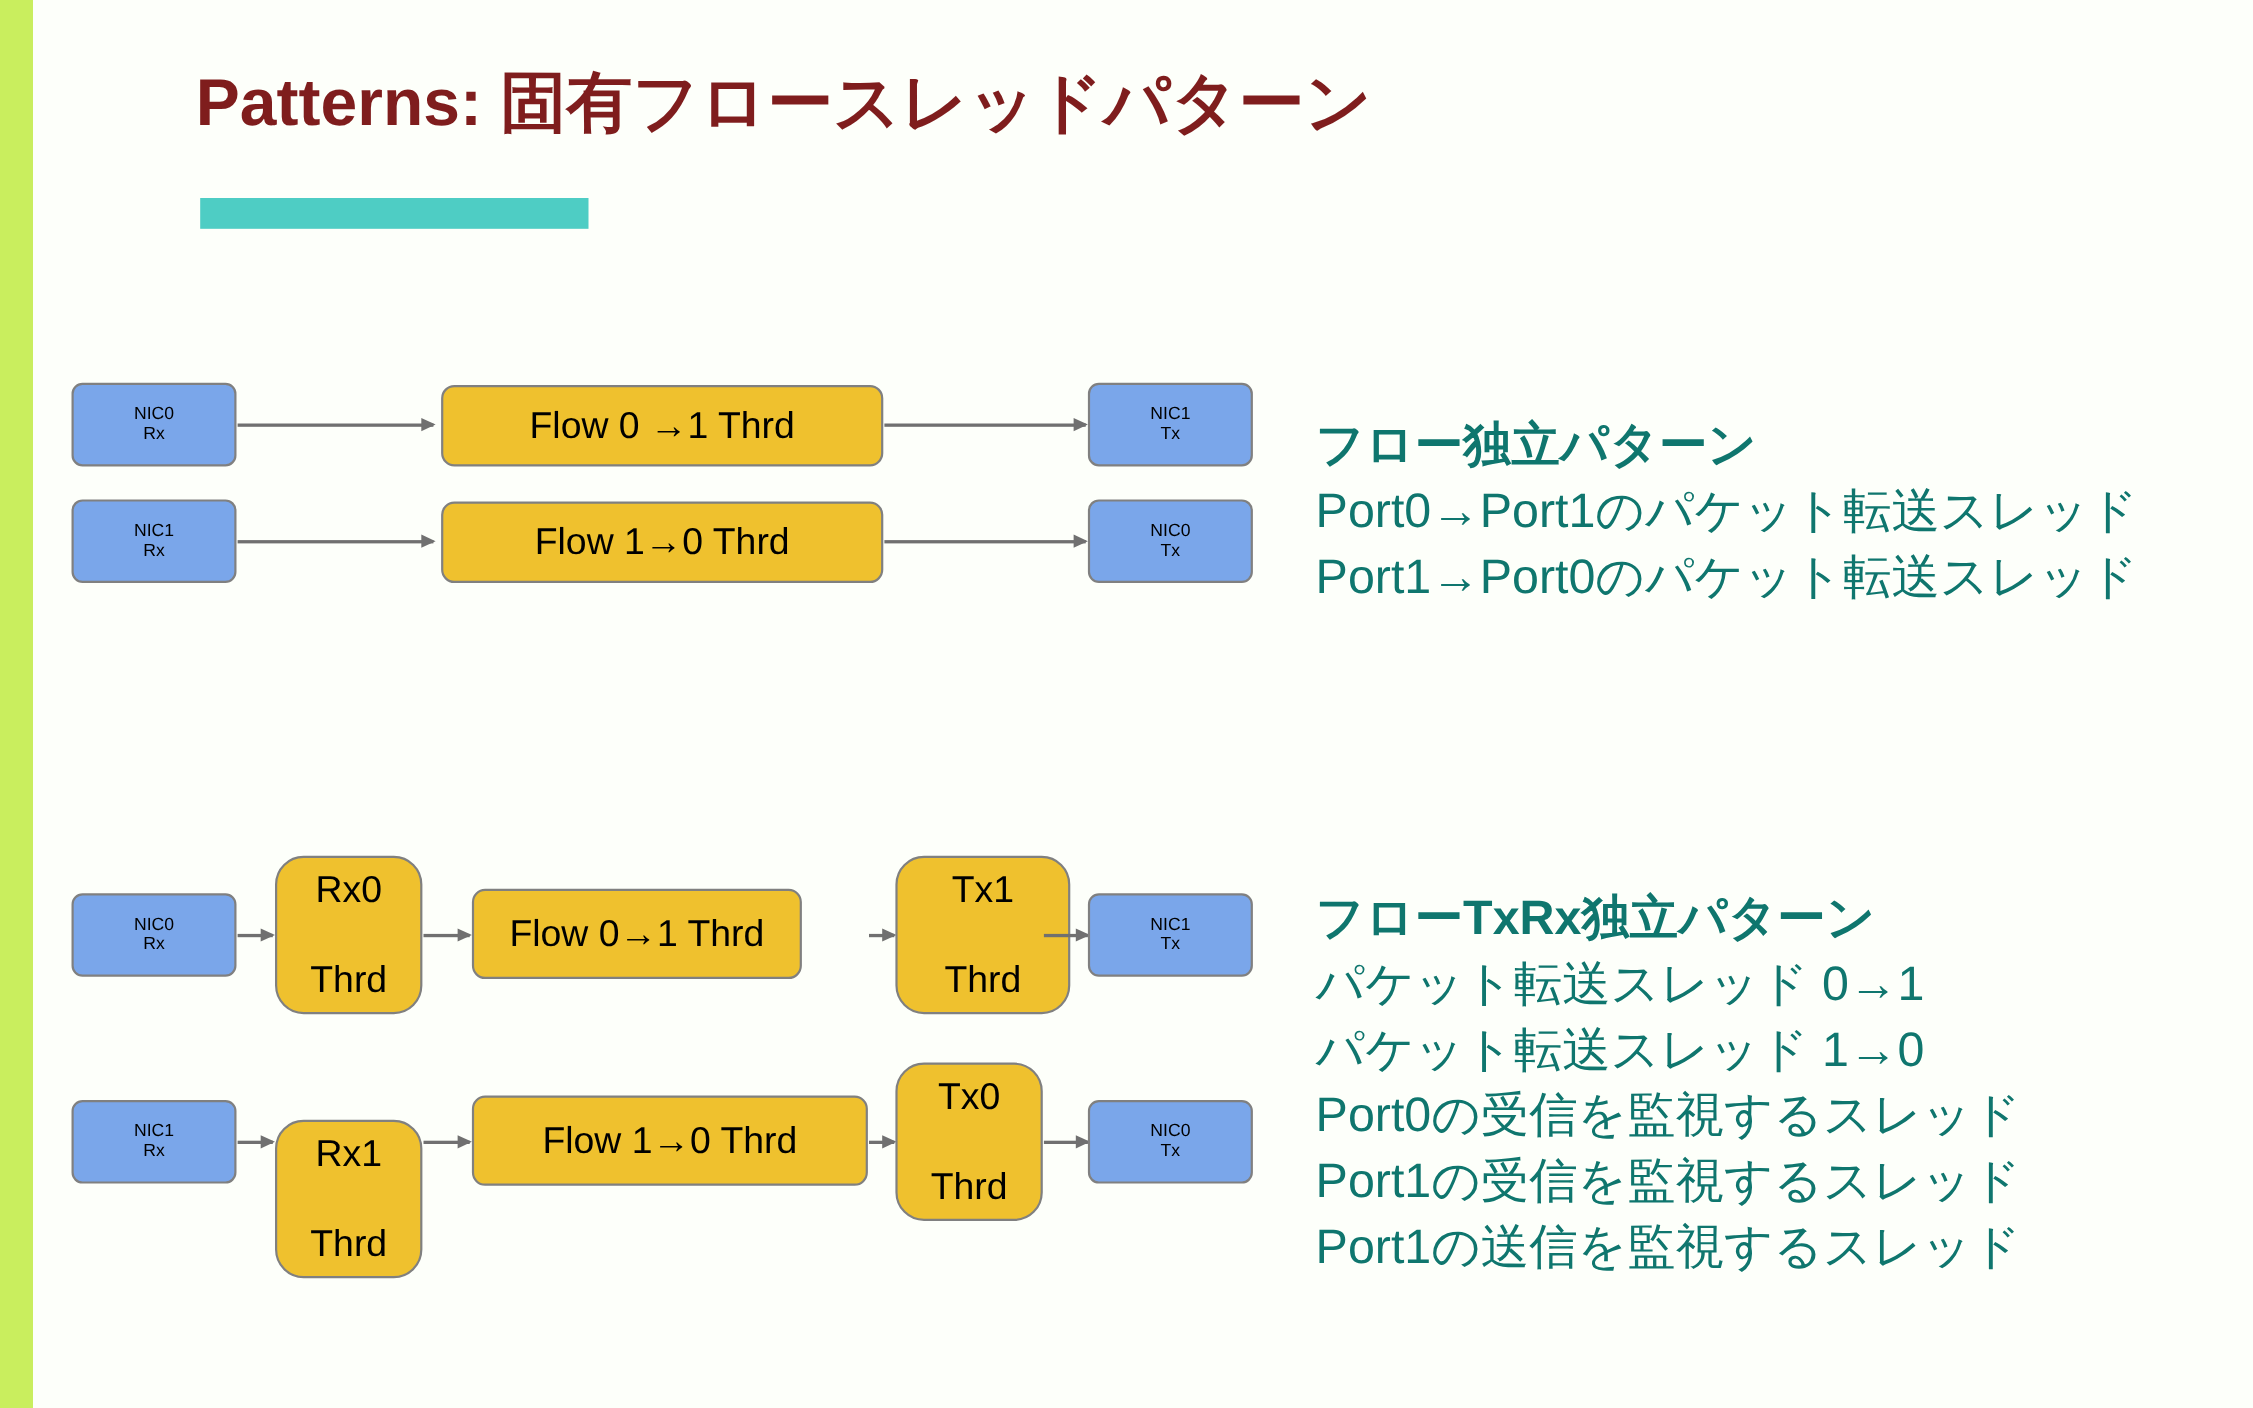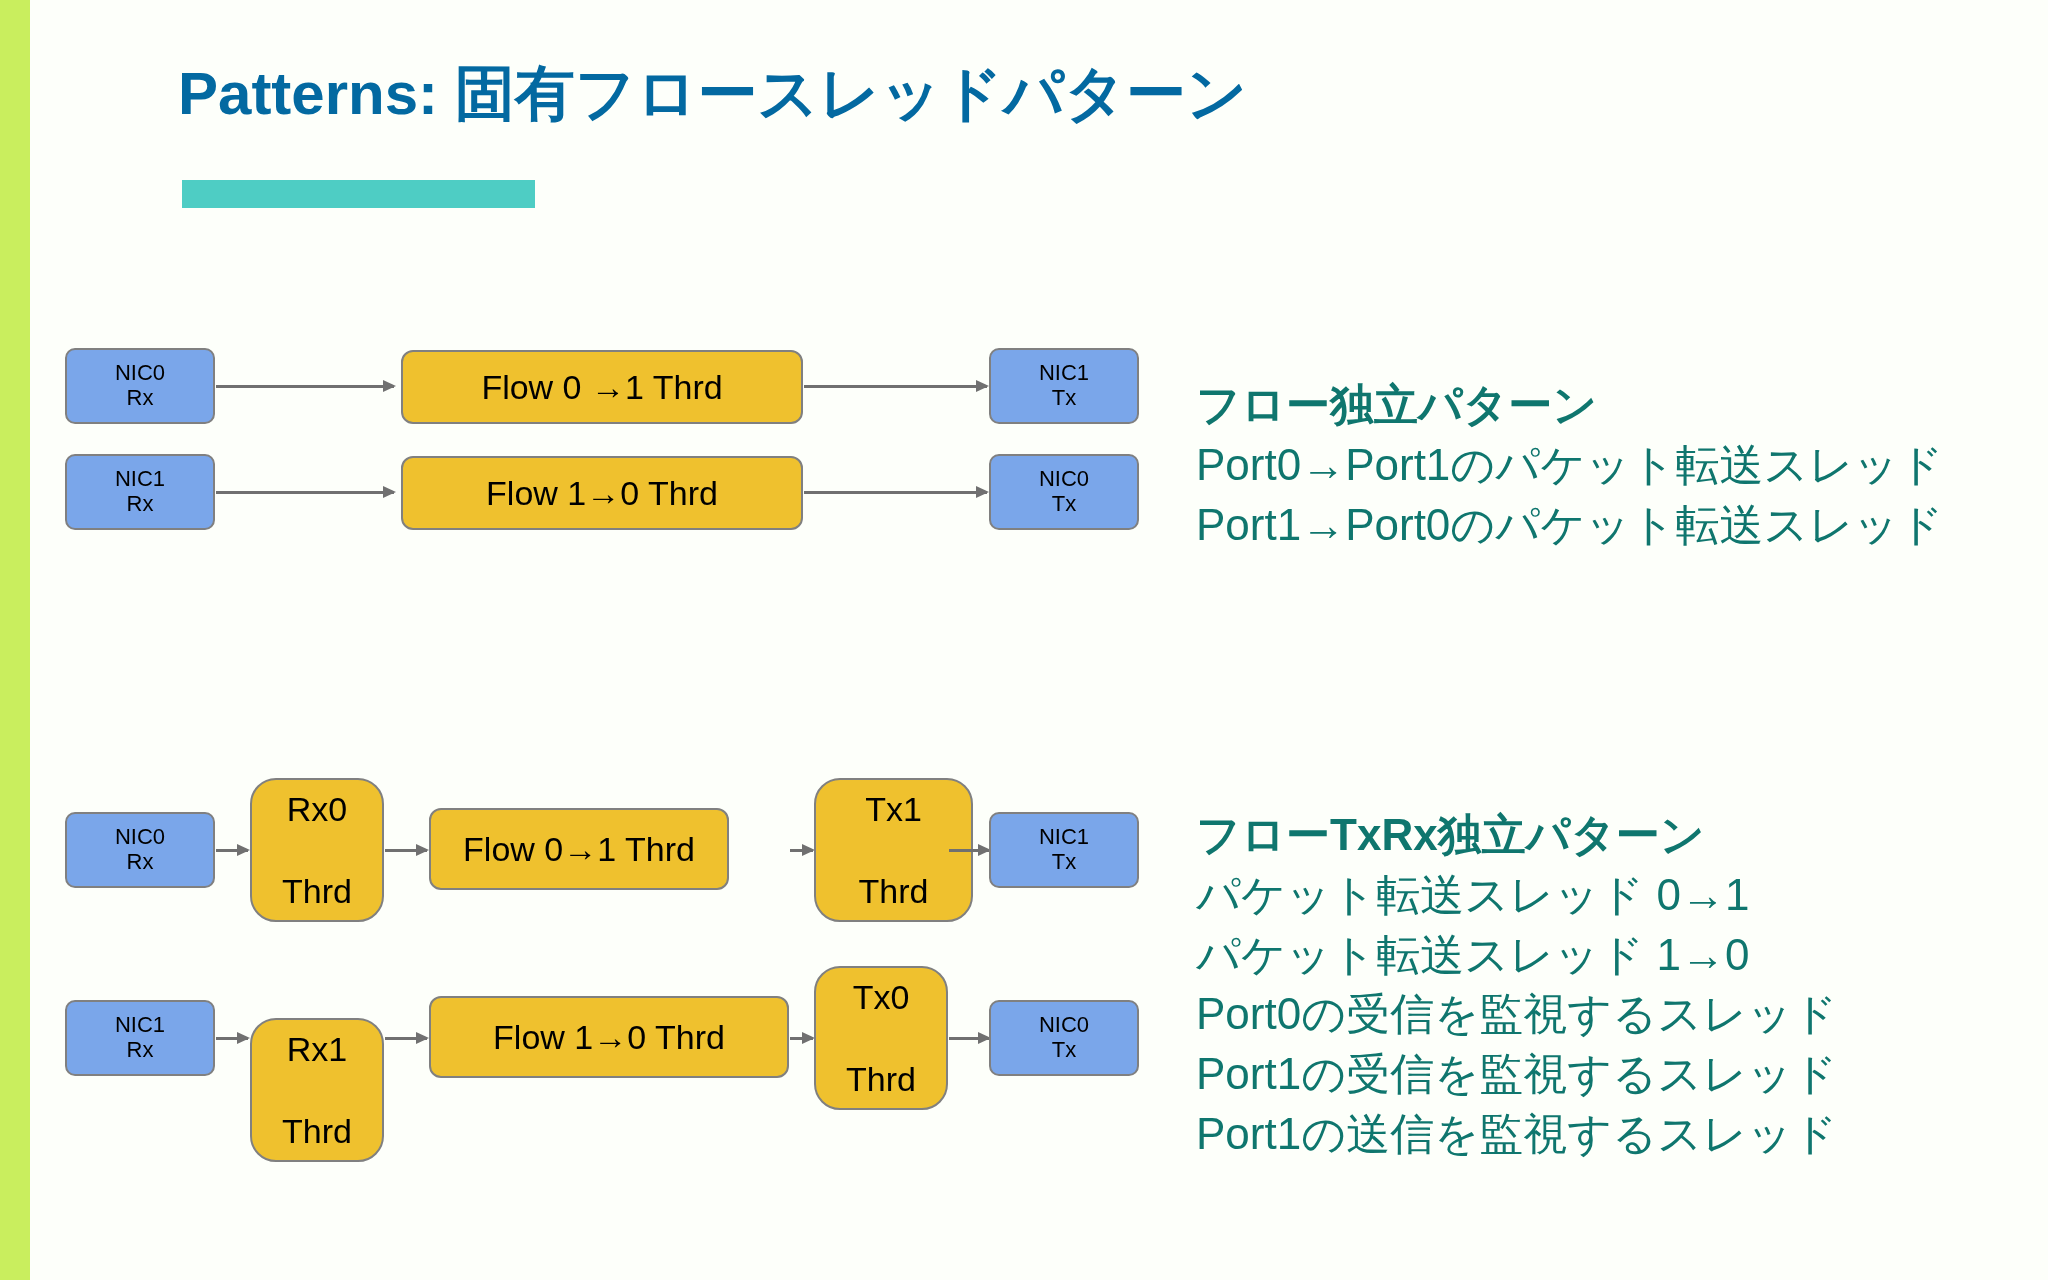--- a/index.html
+++ b/index.html
@@ -26,21 +26,21 @@
     background: #c9ee5e;
   }
 
   
   .title {
     position: absolute;
     left: 178px;
     top: 54px;
     font-size: 60px;
     font-weight: bold;
-    color: #0369a1;
+    color: #7f1d1d;
     letter-spacing: 0px;
     white-space: nowrap;
     text-align: center;
   }
   .title-rule {
     position: absolute;
     left: 182px;
     top: 180px;
     width: 353px;
     height: 28px;
@@ -67,21 +67,21 @@
   .node.yellow {
     background: #efc12e;
     border-radius: 12px;
   }
   .node.yellow.tall {
     border-radius: 26px;
   }
   .node .l1, .node .l2 { display: block; }
 
   .nic {
-    font-size: 22px;
+    font-size: 16px;
   }
   .flowbox {
     font-size: 34px;
   }
   .thrdbox {
     font-size: 34px;
     gap: 44px;
   }
 
   

